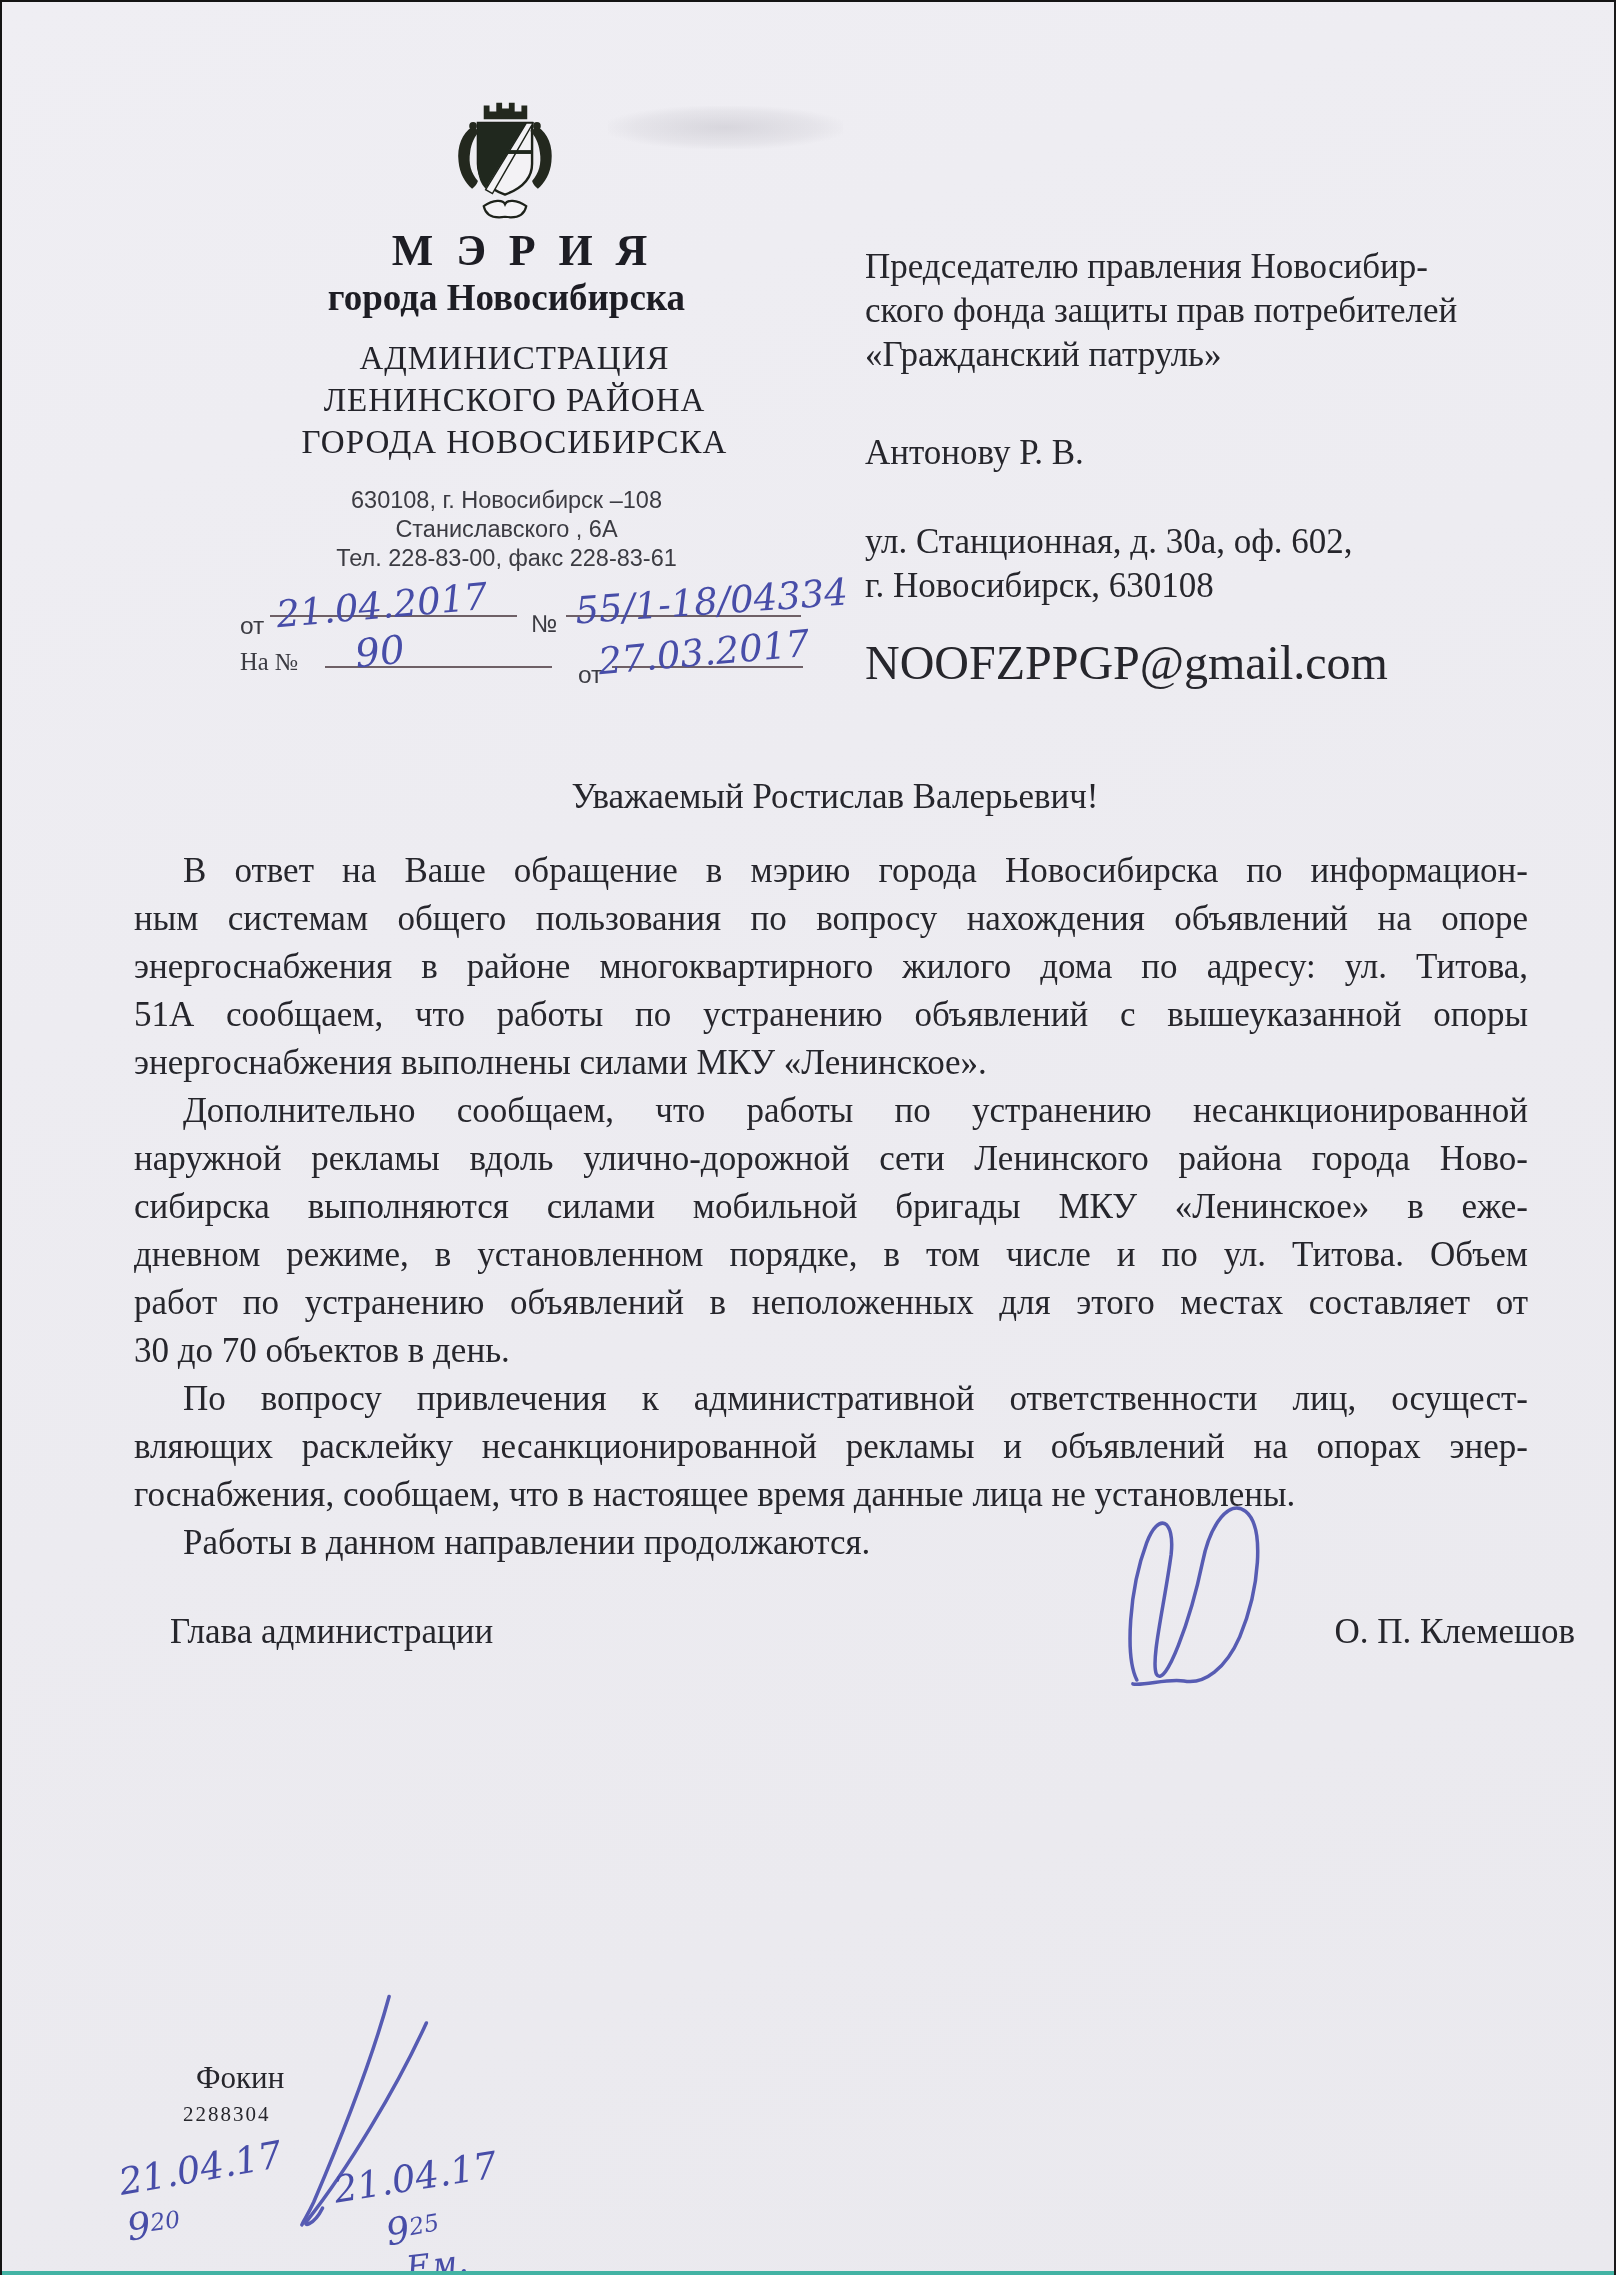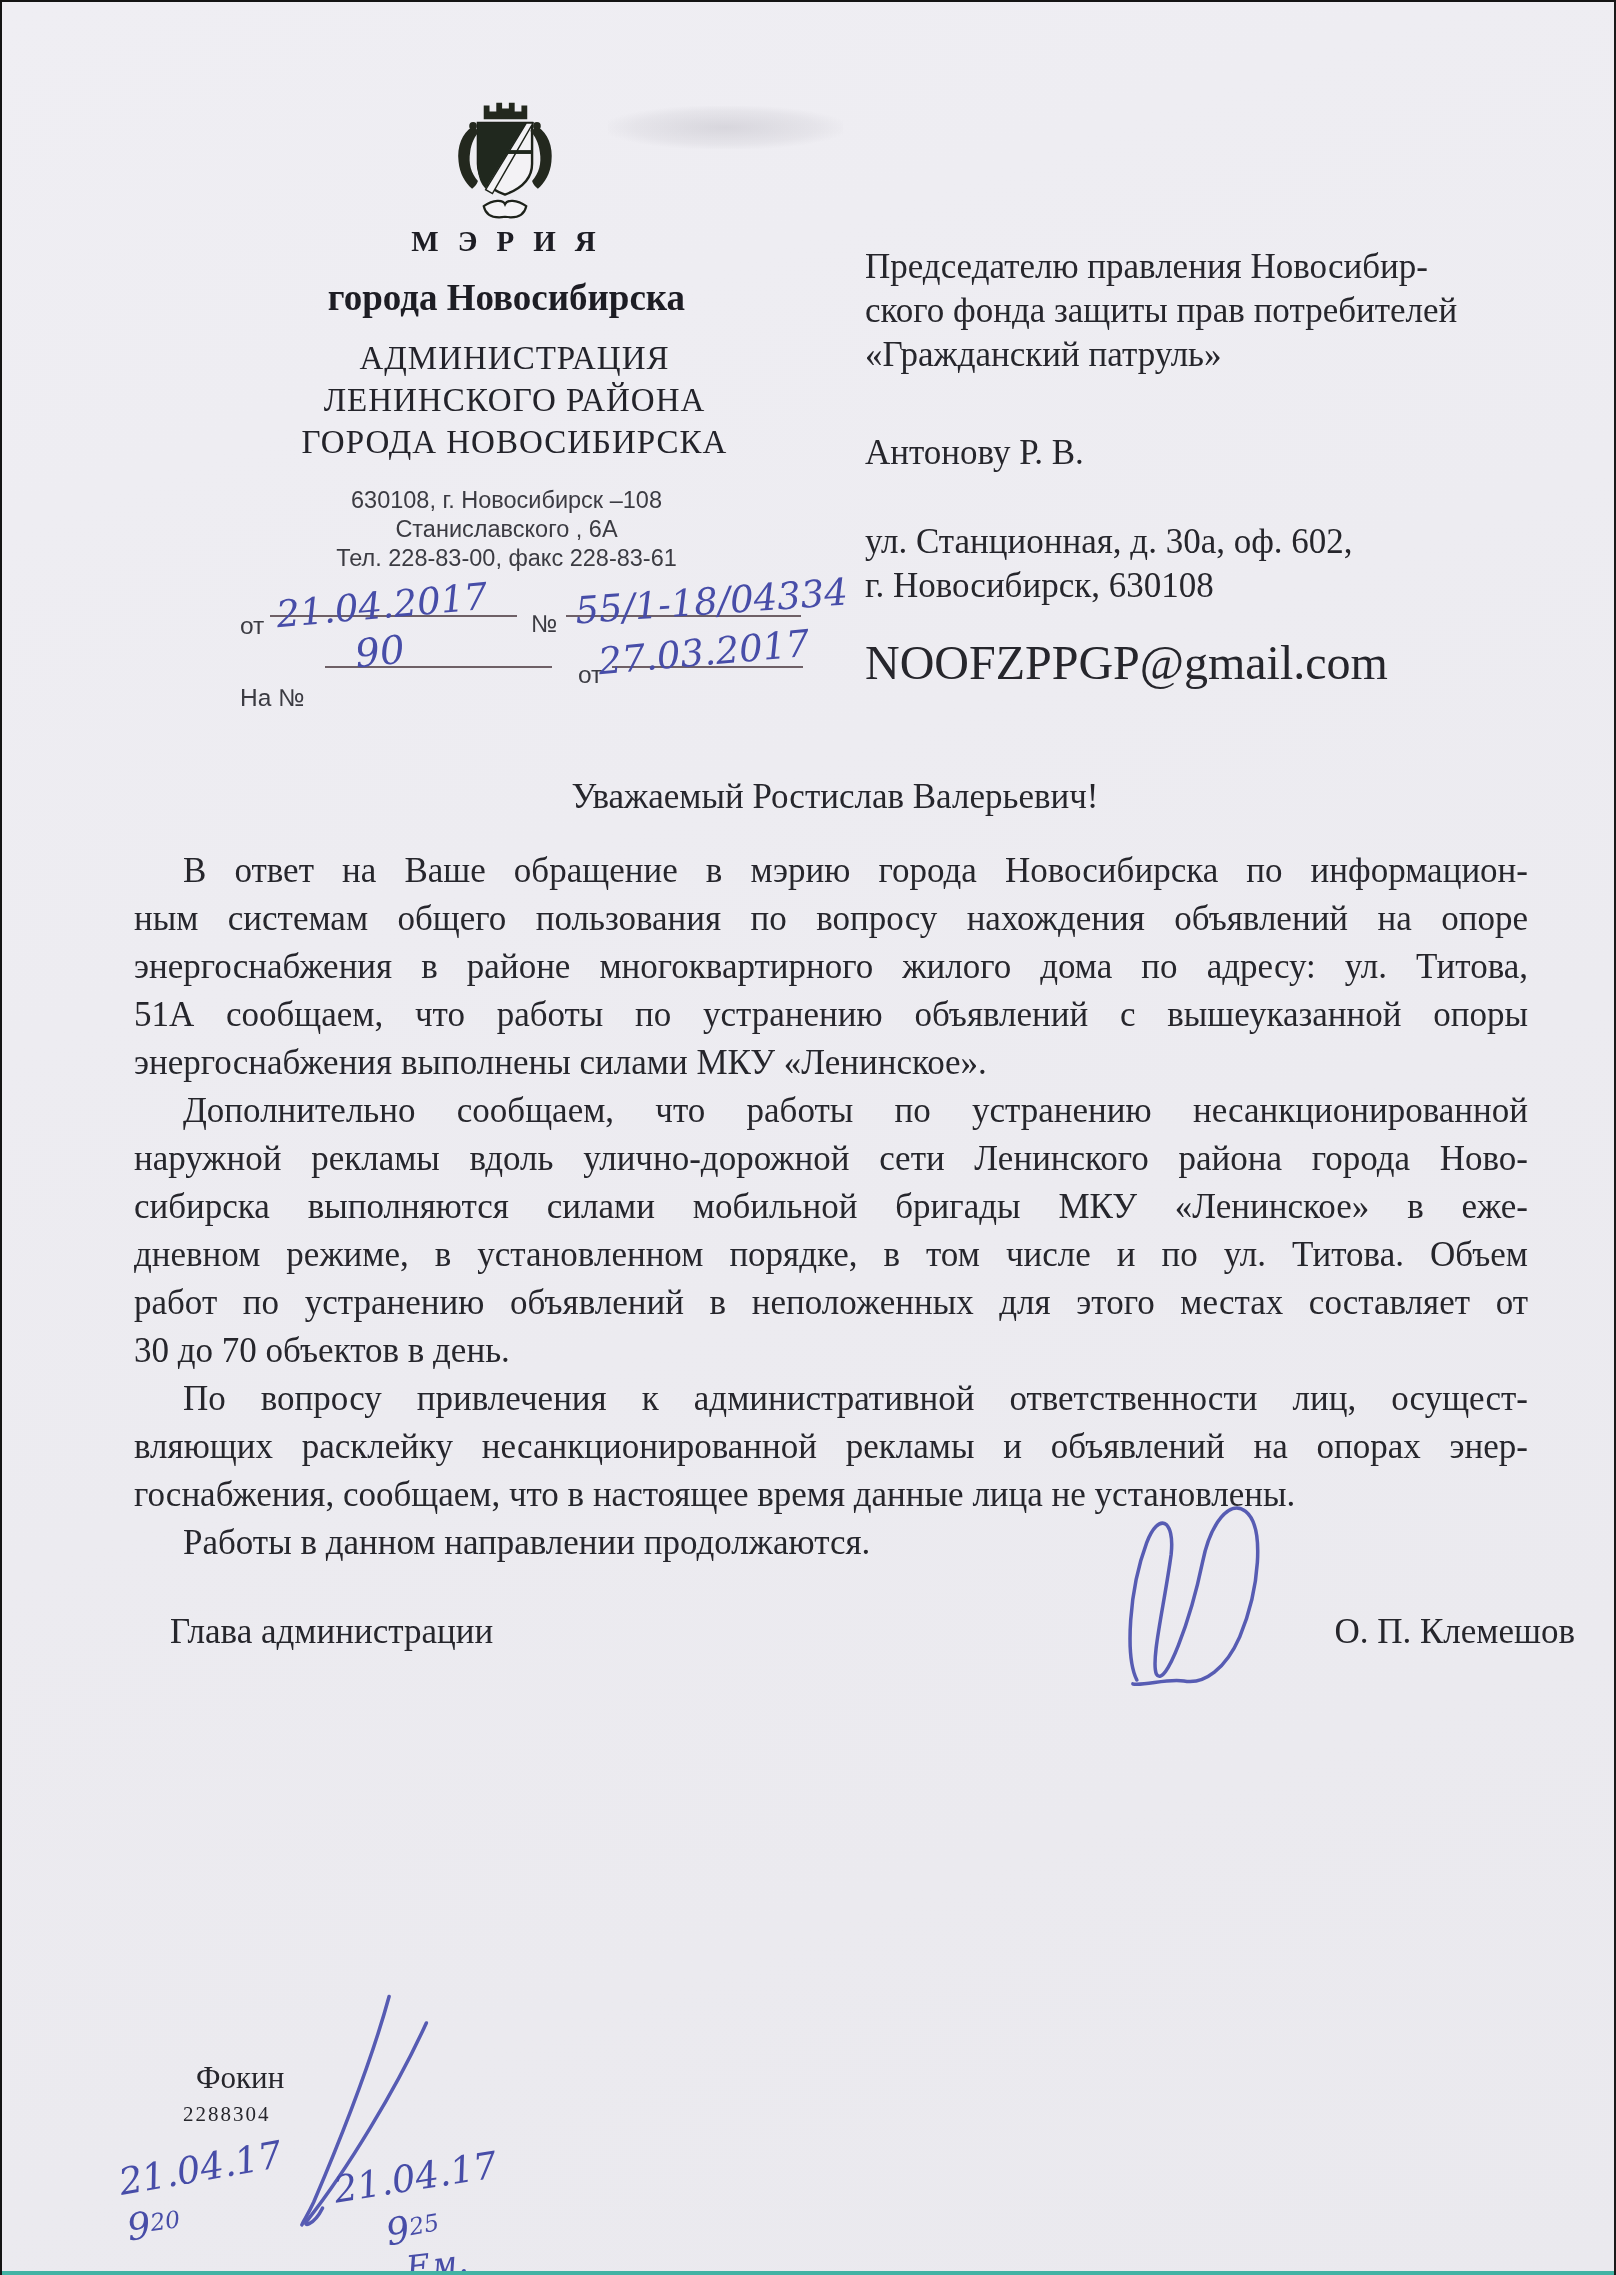--- a/index.html
+++ b/index.html
@@ -12,21 +12,21 @@
     border-right:2px solid #191919;
     box-sizing:border-box;
     overflow:hidden;
     font-family:"Liberation Serif", serif;
     color:#26262c;
   }
   .abs{position:absolute;}
   
   .lh-col{left:235px;top:88px;width:539px;text-align:center;}
   .crest{position:absolute;left:209px;top:3.9px;width:118px;height:147px;}
-  .lh-title1{position:absolute;left:0;top:135px;width:539px;font-size:29px;font-weight:bold;letter-spacing:5.9px;color:#1d1d24;}
+  .lh-title1{position:absolute;left:16px;top:135px;width:539px;font-size:44px;font-weight:bold;letter-spacing:5.9px;color:#1d1d24;}
   .lh-title2{position:absolute;left:0;top:186px;width:539px;font-size:37px;font-weight:bold;color:#1d1d24;}
   .lh-org{position:absolute;left:8px;top:247px;width:539px;font-size:33px;line-height:42px;letter-spacing:1px;color:#23232a;}
   .lh-addr{position:absolute;left:0;top:396px;width:539px;font-family:"Liberation Sans",sans-serif;font-size:23.5px;line-height:29px;color:#3b3b42;}
   
   .reffield{font-family:"Liberation Sans",sans-serif;font-size:24.5px;color:#3b3b42;}
   .fline{border-bottom:2px solid #6e6066;height:29px;display:inline-block;}
   .hand{font-family:"DejaVu Serif",serif;font-style:italic;color:#474da8;white-space:nowrap;}
   
   .recipient{left:863px;top:243px;width:676px;font-size:35px;line-height:44px;}
   .rec-name{left:863px;top:431px;width:676px;font-size:35px;}
@@ -89,21 +89,21 @@
       </div>
   </div>
 
   <div class="abs reffield" style="left:238px;top:610px;">от</div>
   <div class="abs fline" style="left:268px;top:584px;width:247px;"></div>
   <div class="abs reffield" style="left:529px;top:608px;">№</div>
   <div class="abs fline" style="left:564px;top:584px;width:235px;"></div>
   <div class="abs hand" style="left:274px;top:582px;font-size:37px;transform:rotate(-5deg);">21.04.2017</div>
   <div class="abs hand" style="left:573px;top:578px;font-size:37px;transform:rotate(-4deg);">55/1-18/04334</div>
 
-  <div class="abs reffield" style="left:238px;top:682px;">На №</div>
+  <div class="abs reffield" style="left:238px;top:646px;font-family:Liberation Serif, serif;">На №</div>
   <div class="abs fline" style="left:323px;top:635px;width:227px;"></div>
   <div class="abs reffield" style="left:576px;top:659px;">от</div>
   <div class="abs fline" style="left:610px;top:635px;width:191px;"></div>
   <div class="abs hand" style="left:353px;top:627px;font-size:39px;transform:rotate(-6deg);">90</div>
   <div class="abs hand" style="left:596px;top:629px;font-size:37px;transform:rotate(-5deg);">27.03.2017</div>
 
   <div class="abs recipient">
       <div>Председателю правления Новосибир-</div>
       <div>ского фонда защиты прав потребителей</div>
       <div>«Гражданский патруль»</div>

